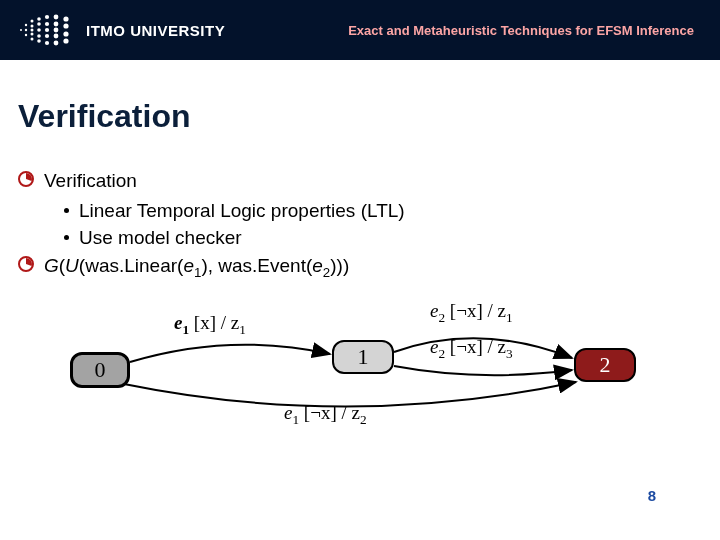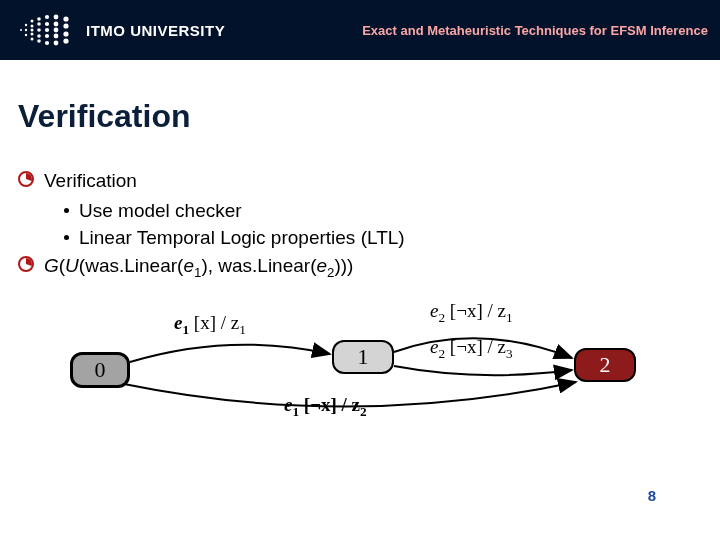--- a/index.html
+++ b/index.html
@@ -1,19 +1,19 @@
 <!DOCTYPE html>
 <html><head>
 <meta charset="utf-8">
 <style>
   * { box-sizing: border-box; margin: 0; padding: 0; }
   html, body { width: 720px; height: 540px; font-family: "Segoe UI", Arial, sans-serif; background: #fff; color: #000; }
   .slide { position: relative; width: 720px; height: 540px; }
 
-  .topbar { display: flex; align-items: center; justify-content: space-between; width: 100%; height: 60px; background: #03122b; padding: 0 12px 0 16px; }
+  .topbar { display: flex; align-items: center; justify-content: space-between; width: 100%; height: 60px; background: #03122b; padding: 0 26px 0 16px; }
   .logo-block { display: flex; align-items: center; gap: 12px; }
   .dots-logo { width: 58px; height: 34px; }
   .univ-text { color: #fff; font-weight: 700; font-size: 15px; letter-spacing: 0.5px; }
   .header-title { color: #fca5a5; font-weight: 700; font-size: 13px; }
 
   .body-area { padding: 38px 28px 0 18px; }
   .h1 { font-size: 32px; font-weight: 700; color: #0b1f3a; margin-bottom: 32px; }
 
   .bullets { font-size: 19px; line-height: 1.45; }
   .bl-main { display: flex; align-items: flex-start; gap: 10px; margin-bottom: 2px; }
@@ -83,35 +83,35 @@
       <div class="bl-main">
         <svg class="dial-icon" viewBox="0 0 16 16">
           <circle cx="8" cy="8" r="7" fill="none" stroke="#b01818" stroke-width="2"></circle>
           <path d="M8 8 L8 2 A6 6 0 0 1 13.6 10 Z" fill="#b01818"></path>
         </svg>
         <span>Verification</span>
       </div>
 
       <div class="bl-sub">
         <span class="dot"></span>
-        <span>Use model checker</span>
+        <span>Linear Temporal Logic properties (LTL)</span>
       </div>
 
       <div class="bl-sub">
         <span class="dot"></span>
-        <span>Linear Temporal Logic properties (LTL)</span>
+        <span>Use model checker</span>
       </div>
 
       <div class="bl-main formula">
         <svg class="dial-icon" viewBox="0 0 16 16">
           <circle cx="8" cy="8" r="7" fill="none" stroke="#b01818" stroke-width="2"></circle>
           <path d="M8 8 L8 2 A6 6 0 0 1 13.6 10 Z" fill="#b01818"></path>
         </svg>
         <span>
-          <span class="i">G</span><span>(</span><span class="i">U</span><span>(was.Linear(</span><span class="i">e</span><sub>1</sub><span>), was.Linear(</span><span class="i">e</span><sub>2</sub><span>)))</span>
+          <span class="i">G</span><span>(</span><span class="i">U</span><span>(was.Linear(</span><span class="i">e</span><sub>1</sub><span>), was.Event(</span><span class="i">e</span><sub>2</sub><span>)))</span>
         </span>
       </div>
 
     </div>
 
     <div class="diagram">
       <svg width="570" height="120" style="position:absolute;left:0;top:0">
         <defs>
           <marker id="ah" markerWidth="10" markerHeight="8" refX="9" refY="4" orient="auto">
             <path d="M0,0 L10,4 L0,8 Z" fill="#000"></path>
@@ -132,21 +132,21 @@
       </div>
 
       <div class="edge-label" style="left:360px; top:-2px;text-align:center;">
         <span style="font-style:italic">e</span><sub>2</sub><span> [¬x] / z</span><sub>1</sub>
       </div>
 
       <div class="edge-label" style="left:360px; top:34px;">
         <span style="font-style:italic">e</span><sub>2</sub><span> [¬x] / z</span><sub>3</sub>
       </div>
 
-      <div class="edge-label" style="left:214px; top:92px;font-weight:bold;">
+      <div class="edge-label" style="left:214px; top:100px;">
         <span style="font-style:italic">e</span><sub>1</sub><span> [¬x] / z</span><sub>2</sub>
       </div>
     </div>
 
   </div>
 
   <div class="page-num">8</div>
 </div>
 
 </body></html>

